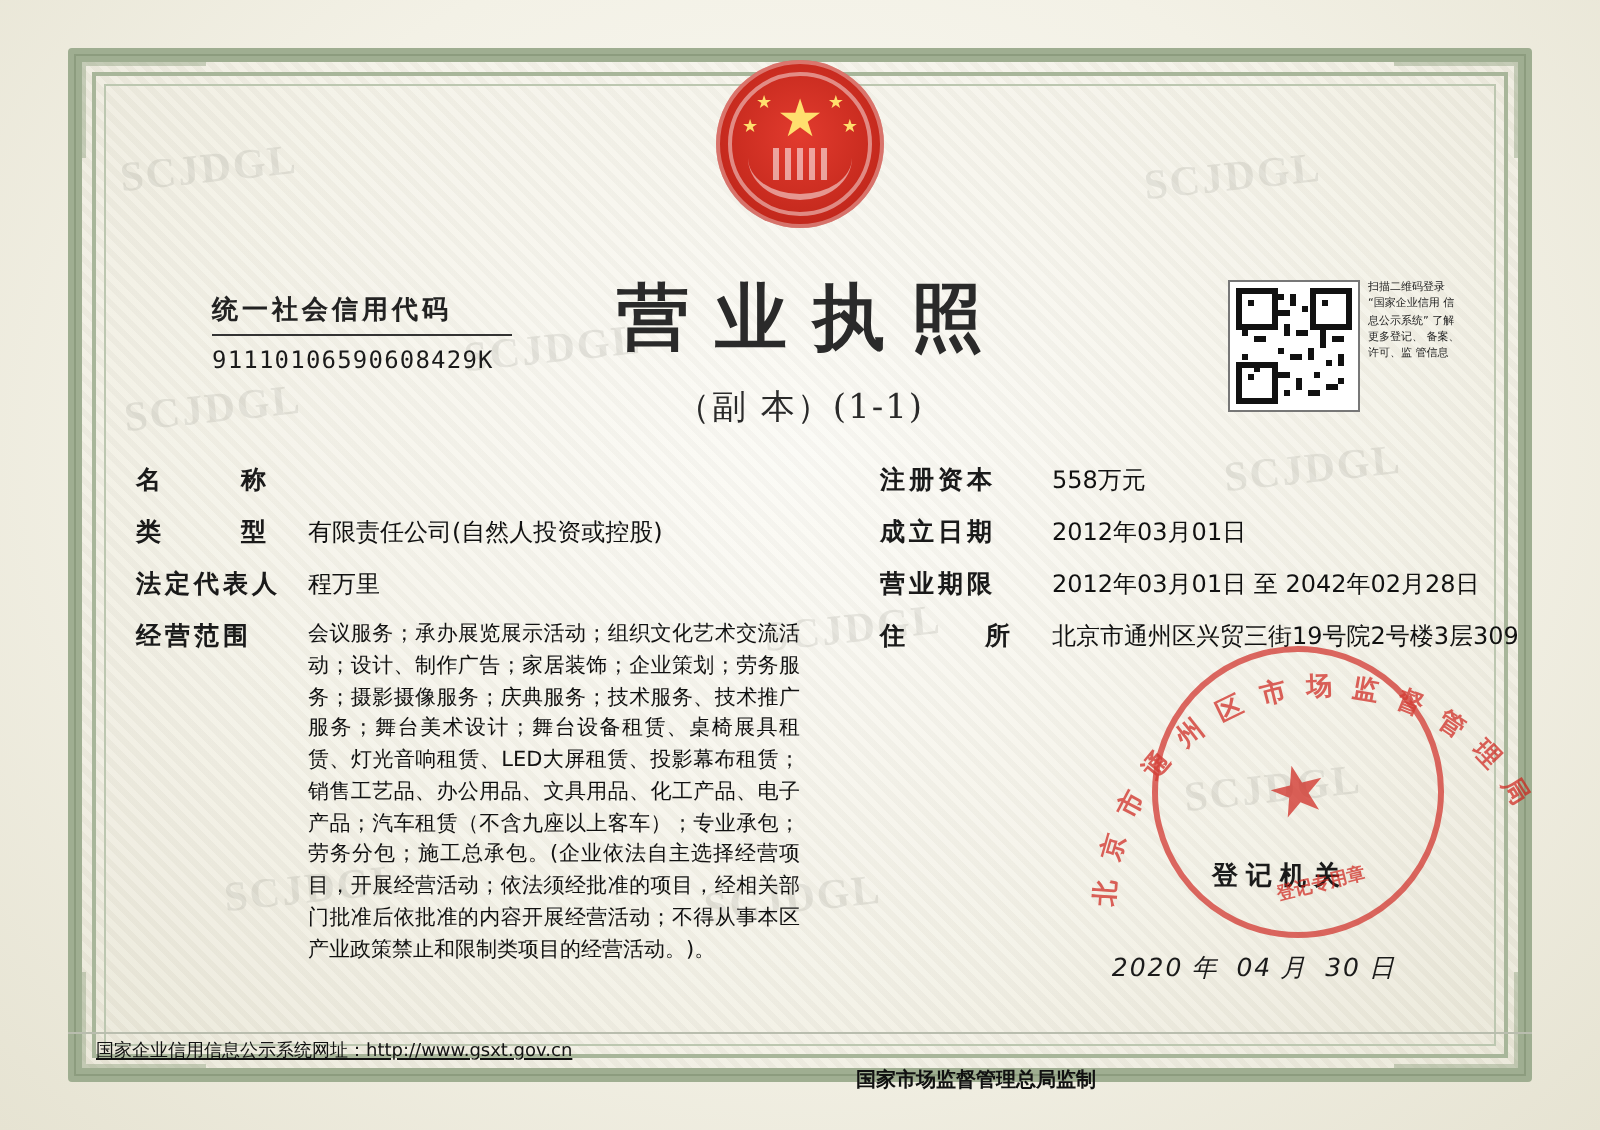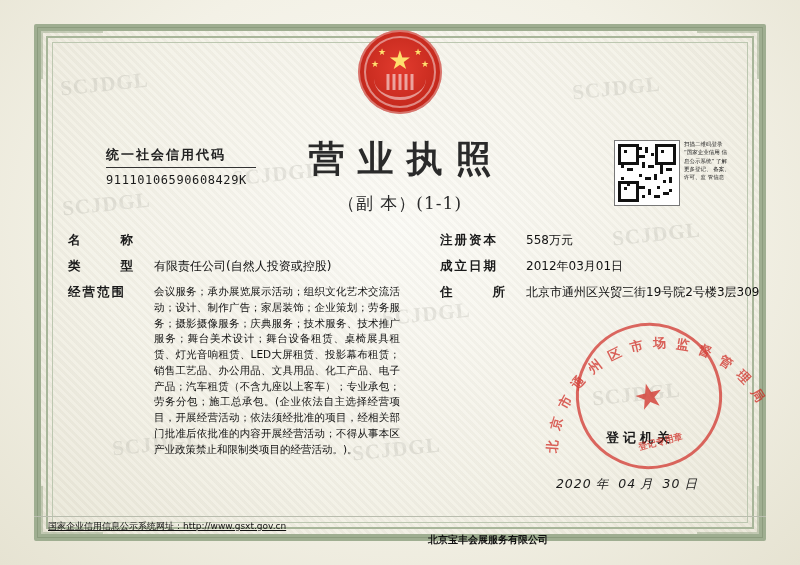--- a/index.html
+++ b/index.html
@@ -455,20 +455,30 @@
       <div class="col-left">
         <div class="lbl">类　　型</div>
         <div class="val">有限责任公司(自然人投资或控股)</div>
       </div>
       <div class="col-right">
         <div class="lbl wide">成立日期</div>
         <div class="val">2012年03月01日</div>
       </div>
     </div>
 
+    <div class="row">
+      <div class="col-left">
+        <div class="lbl wide">法定代表人</div>
+        <div class="val">程万里</div>
+      </div>
+      <div class="col-right">
+        <div class="lbl wide">营业期限</div>
+        <div class="val">2012年03月01日 至 2042年02月28日</div>
+      </div>
+    </div>
 
     <div class="row">
       <div class="col-left">
         <div class="lbl wide">经营范围</div>
         <div class="scope-val">会议服务；承办展览展示活动；组织文化艺术交流活动；设计、制作广告；家居装饰；企业策划；劳务服务；摄影摄像服务；庆典服务；技术服务、技术推广服务；舞台美术设计；舞台设备租赁、桌椅展具租赁、灯光音响租赁、LED大屏租赁、投影幕布租赁；销售工艺品、办公用品、文具用品、化工产品、电子产品；汽车租赁（不含九座以上客车）；专业承包；劳务分包；施工总承包。(企业依法自主选择经营项目，开展经营活动；依法须经批准的项目，经相关部门批准后依批准的内容开展经营活动；不得从事本区产业政策禁止和限制类项目的经营活动。)。</div>
       </div>
       <div class="col-right" style="align-items:flex-start;">
         <div class="lbl">住　　所</div>
         <div class="val">北京市通州区兴贸三街19号院2号楼3层309</div>
       </div>
@@ -503,16 +513,16 @@
     <span>04</span><span>月</span>
     <span>30</span><span>日</span>
   </div>
 
   <div class="footer-divider"></div>
 
   <div class="footer">
     <div class="footer-left">
       <span>国家企业信用信息公示系统网址：</span><a href="#">http://www.gsxt.gov.cn</a>
     </div>
-    <div class="footer-right">北京宝丰会展服务有限公司</div>
+    <div class="footer-right">国家市场监督管理总局监制</div>
   </div>
 
 </div>
 
 </body></html>

